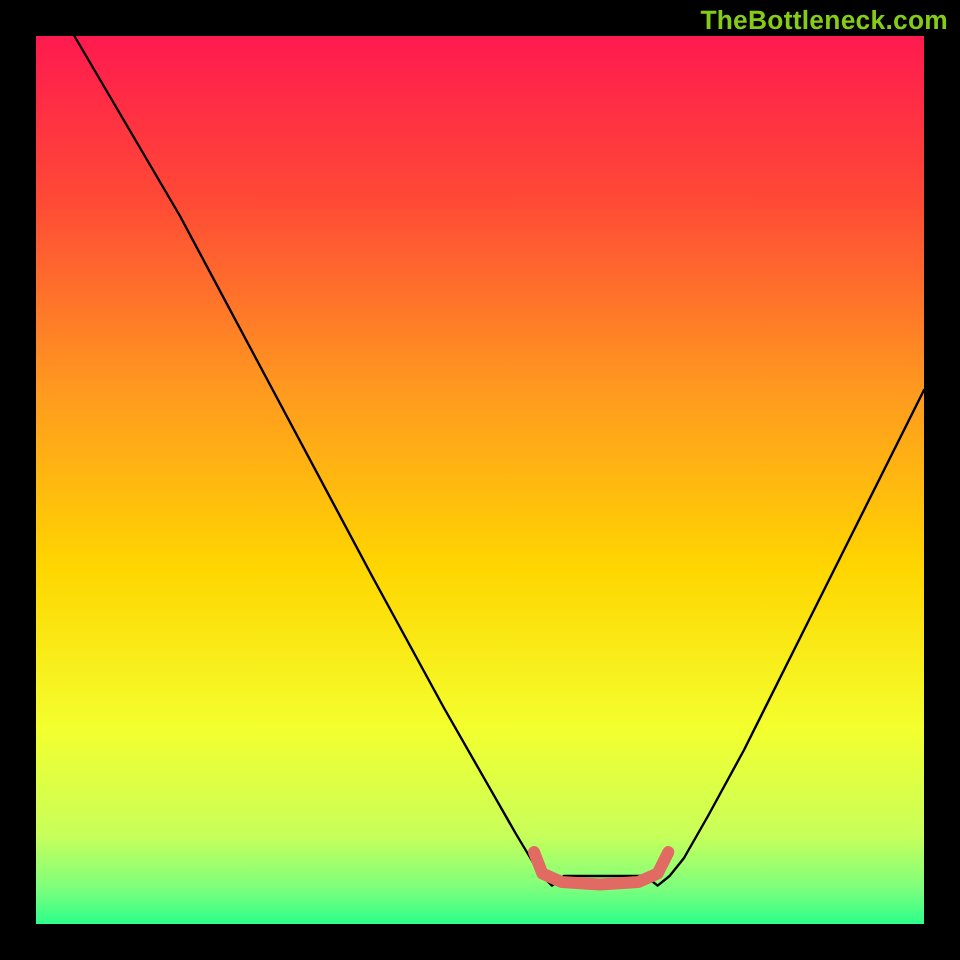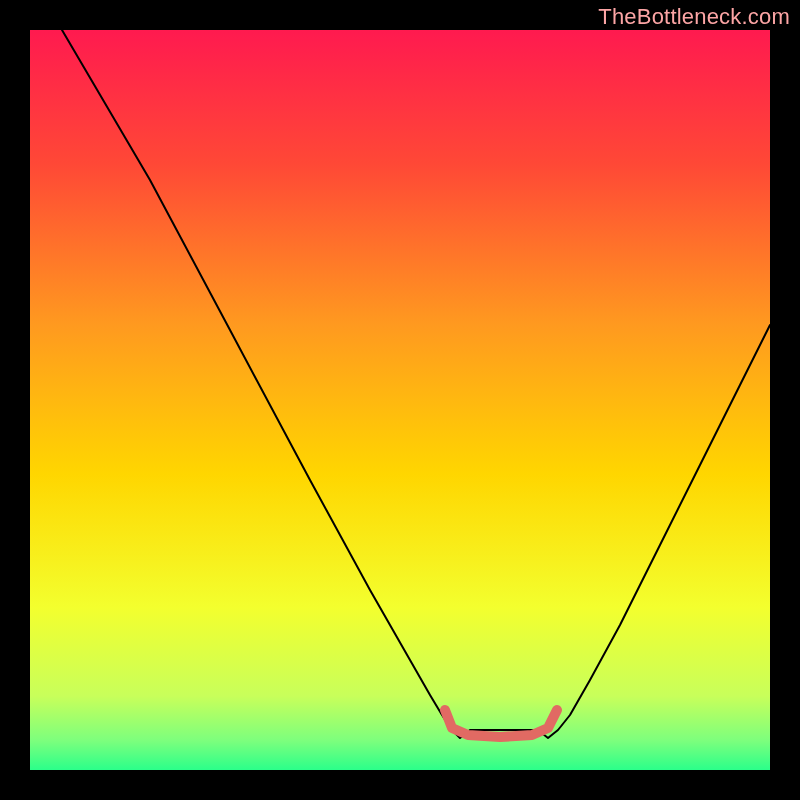--- a/index.html
+++ b/index.html
@@ -14,23 +14,23 @@
   .frame {
     position: relative;
     width: 800px;
     height: 800px;
     background: #000;
   }
   .watermark {
     position: absolute;
     top: 4px;
     right: 10px;
-    color: #fca5a5;
+    color: #84cc16;
     font-size: 22px;
-    font-weight: 400;
+    font-weight: 700;
     letter-spacing: 0.2px;
     z-index: 5;
   }
   svg {
     position: absolute;
     top: 0;
     left: 0;
   }
 </style>
 </head>

